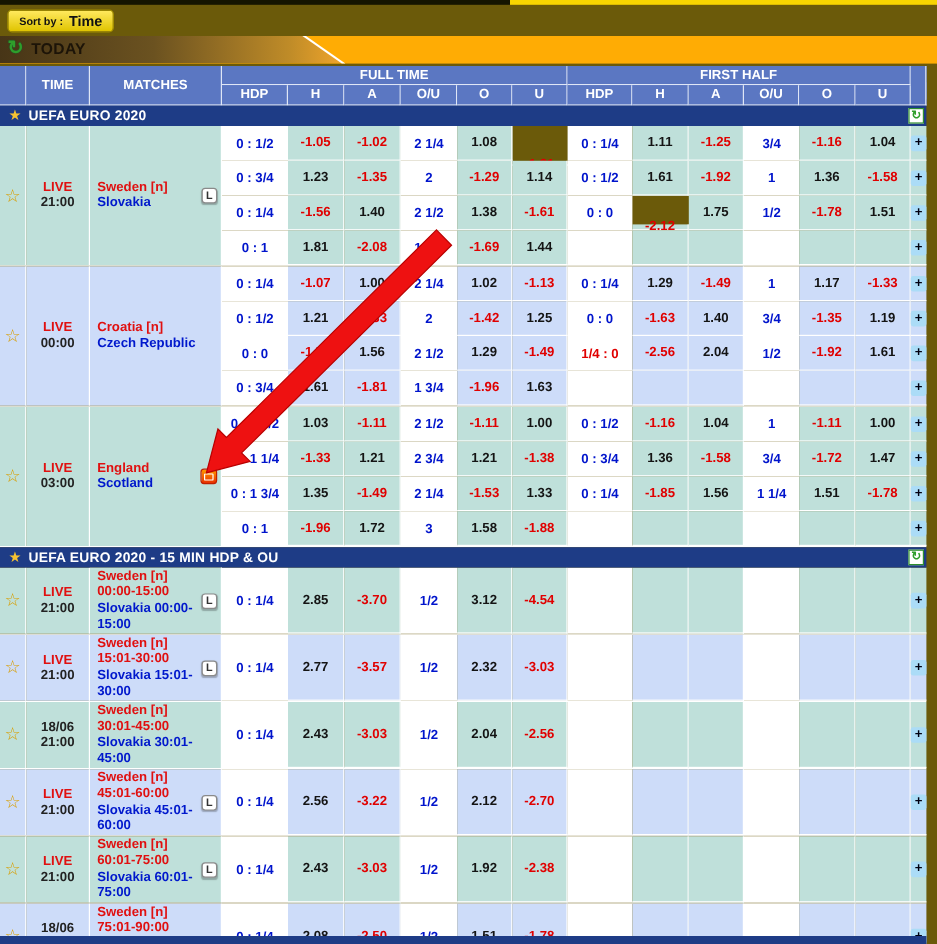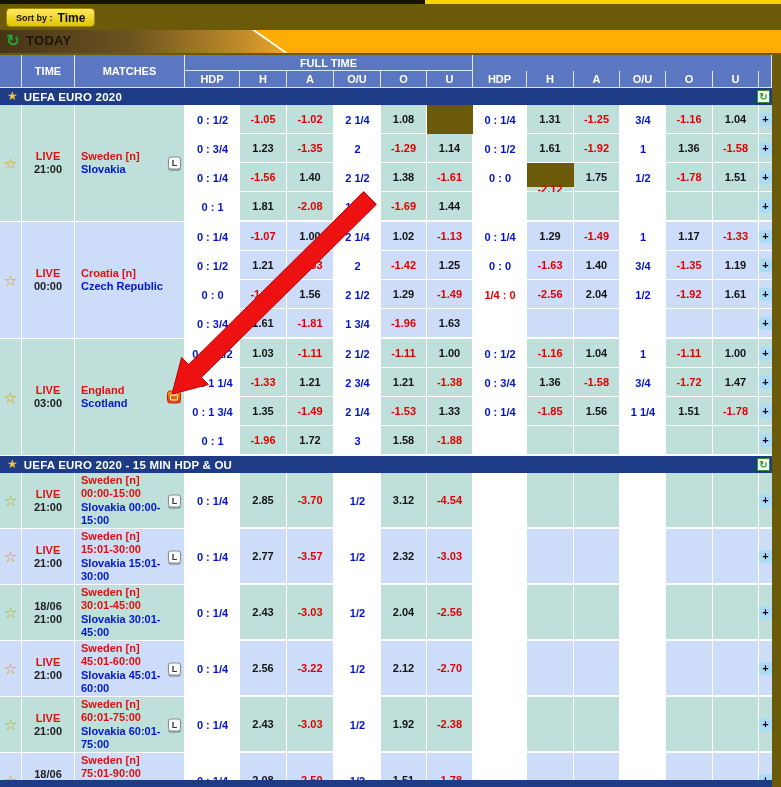--- a/index.html
+++ b/index.html
@@ -114,20 +114,21 @@
     <span>Select League</span>
   </div>
 </div>
 
 <div id="bet-table">
     <div class="thead">
       <div class="th" style="grid-area: 1 / 1 / span 2 / span 1;"></div>
       <div class="th" style="grid-area: 1 / 2 / span 2 / span 1;">TIME</div>
       <div class="th" style="grid-area: 1 / 3 / span 2 / span 1;">MATCHES</div>
       <div class="th" style="grid-area: 1 / 4 / span 1 / span 6;">FULL TIME</div>
+      <div class="th" style="grid-area: 1 / 10 / span 1 / span 6;">FIRST HALF</div>
       <div class="th" style="grid-area: 1 / 16 / span 2 / span 1;"></div>
       <div class="th" style="grid-area: 2 / 4 / span 1 / span 1;">HDP</div>
       <div class="th" style="grid-area: 2 / 5 / span 1 / span 1;">H</div>
       <div class="th" style="grid-area: 2 / 6 / span 1 / span 1;">A</div>
       <div class="th" style="grid-area: 2 / 7 / span 1 / span 1;">O/U</div>
       <div class="th" style="grid-area: 2 / 8 / span 1 / span 1;">O</div>
       <div class="th" style="grid-area: 2 / 9 / span 1 / span 1;">U</div>
       <div class="th" style="grid-area: 2 / 10 / span 1 / span 1;">HDP</div>
       <div class="th" style="grid-area: 2 / 11 / span 1 / span 1;">H</div>
       <div class="th" style="grid-area: 2 / 12 / span 1 / span 1;">A</div>
@@ -153,21 +154,21 @@
         <span class="team2">Slovakia</span>
         <span class="l-icon">L</span>
       </div>
       <div class="hdpc" style="grid-area: 1 / 4;">0 : 1/2</div>
       <div class="oc neg" style="grid-area: 1 / 5;">-1.05</div>
       <div class="oc neg" style="grid-area: 1 / 6;">-1.02</div>
       <div class="hdpc" style="grid-area: 1 / 7;">2 1/4</div>
       <div class="oc" style="grid-area: 1 / 8;">1.08</div>
       <div class="oc neg" style="grid-area: 1 / 9; margin-top: 32px;">-1.21</div>
       <div class="hdpc" style="grid-area: 1 / 10;">0 : 1/4</div>
-      <div class="oc" style="grid-area: 1 / 11;">1.31</div>
+      <div class="oc" style="grid-area: 1 / 11;">1.11</div>
       <div class="oc neg" style="grid-area: 1 / 12;">-1.25</div>
       <div class="hdpc" style="grid-area: 1 / 13;">3/4</div>
       <div class="oc neg" style="grid-area: 1 / 14;">-1.16</div>
       <div class="oc" style="grid-area: 1 / 15;">1.04</div>
       <div class="plusc" style="grid-area: 1 / 16;">
         <span class="plusbtn">+</span>
       </div>
       <div class="hdpc" style="grid-area: 2 / 4;">0 : 3/4</div>
       <div class="oc" style="grid-area: 2 / 5;">1.23</div>
       <div class="oc neg" style="grid-area: 2 / 6;">-1.35</div>

